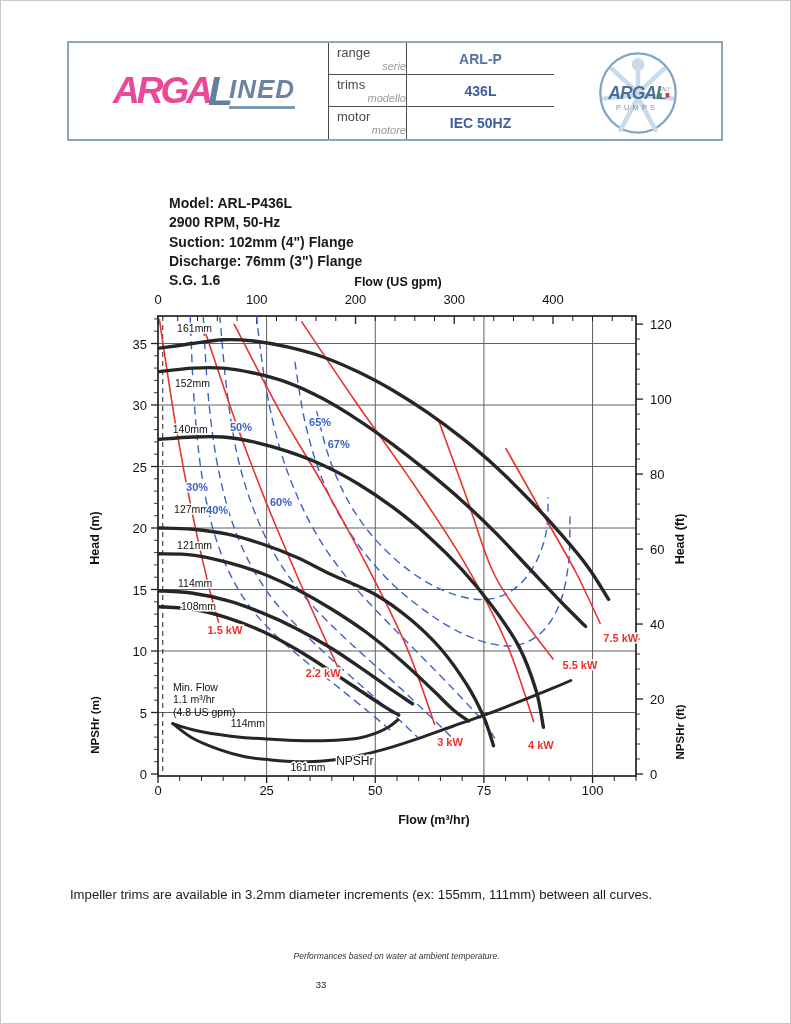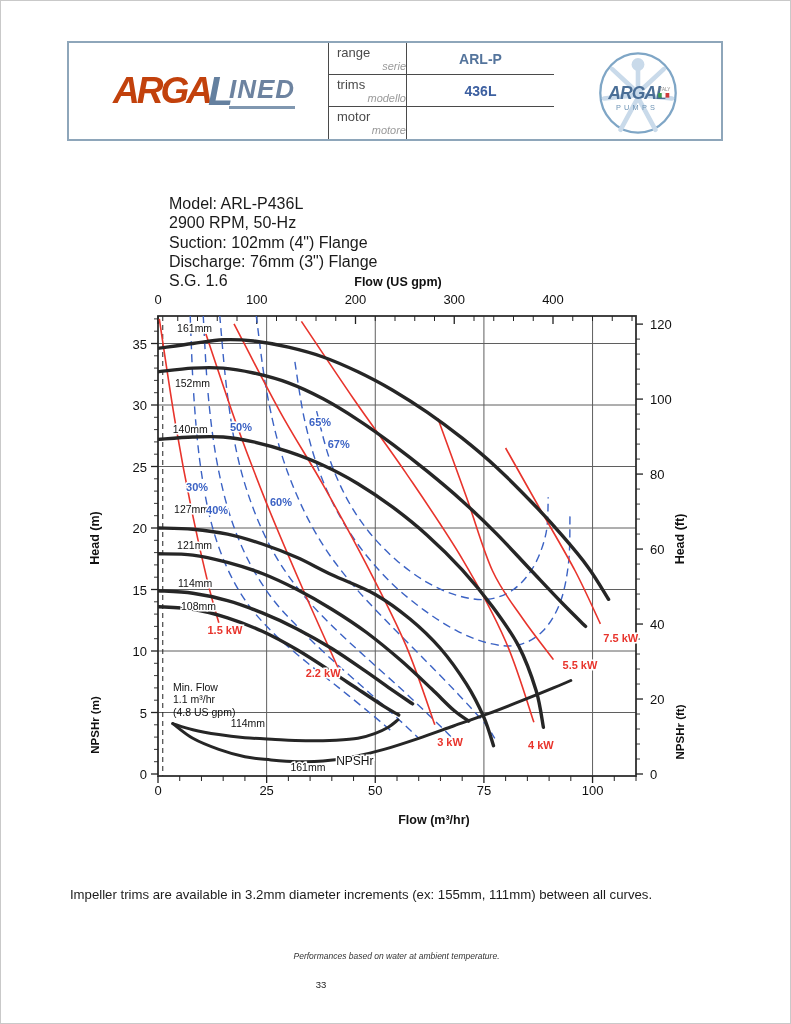--- a/index.html
+++ b/index.html
@@ -5,36 +5,36 @@
   html,body{margin:0;padding:0;background:#e8e8e8;}
   .page{
     position:relative;width:791px;height:1024px;margin:0 auto;
     background:#ffffff;border:1px solid #c9c9c9;box-sizing:border-box;
     font-family:"Liberation Sans", sans-serif;color:#1a1a1a;overflow:hidden;
   }
   
   .hdr{position:absolute;left:66px;top:40px;width:656px;height:100px;
        border:2px solid #8ea6ba;box-sizing:border-box;display:flex;background:#fff;}
   .hdr-logo-cell{width:259px;border-right:1.5px solid #4a4a4a;display:flex;align-items:center;justify-content:center;}
-  .lg-main{font-style:italic;font-weight:900;font-size:37px;letter-spacing:-3px;color:#c2410c;margin-left:11px;}
+  .lg-main{font-style:italic;font-weight:900;font-size:37px;letter-spacing:-3px;color:#ec4899;margin-left:11px;}
   .lg-l{font-style:italic;font-weight:900;font-size:41px;color:#64809f;margin-left:-2px;}
   .lg-sub{font-style:italic;font-weight:700;font-size:26px;letter-spacing:1px;color:#6d83a0;
           border-bottom:3px solid #8097b0;padding-bottom:1px;margin-left:-4px;}
   .hdr-mid{width:225px;display:grid;grid-template-columns:78px 147px;grid-auto-rows:1fr;}
   .hcell{border-bottom:1.4px solid #4a4a4a;box-sizing:border-box;display:flex;flex-direction:column;justify-content:center;}
   .hcell.last{border-bottom:none;}
   .hcell.lblc{padding-left:8px;border-right:1.4px solid #4a4a4a;}
   .hcell.valc{align-items:center;}
   .lbl{font-size:13px;color:#4a4a4a;line-height:14px;}
   .lbl-it{font-style:italic;font-size:11px;color:#9a9a9a;line-height:12px;text-align:right;}
   .val{font-weight:bold;font-size:14px;color:#3c5fa0;}
   .val-range{color:#54749c;}
   .hdr-badge-cell{flex:1;display:flex;align-items:flex-end;justify-content:center;}
   
-  .model-info{position:absolute;left:168px;top:193px;font-weight:normal;font-size:16px;line-height:19.3px;color:#1a1a1a;}
+  .model-info{position:absolute;left:168px;top:193px;font-weight:bold;font-size:14px;line-height:19.3px;color:#1a1a1a;}
   
   svg.chart{position:absolute;left:0;top:0;font-family:"Liberation Sans", sans-serif;}
   
   .note1{position:absolute;left:0;top:886px;width:720px;text-align:center;font-size:13.2px;color:#1c1c1c;}
   .note2{position:absolute;left:0;top:950px;width:791px;text-align:center;font-style:italic;font-size:8.5px;color:#333;}
   .pageno{position:absolute;left:0;top:978px;width:640px;text-align:center;font-size:9.5px;color:#222;}
   
   .badge-svg{display:block;}
 </style>
 </head>
@@ -59,20 +59,23 @@
       <div class="hcell lblc">
         <span class="lbl">trims</span>
         <span class="lbl-it">modello</span>
       </div>
       <div class="hcell valc">
         <span class="val">436L</span>
       </div>
       <div class="hcell lblc last">
         <span class="lbl">motor</span>
         <span class="lbl-it">motore</span>
+      </div>
+      <div class="hcell valc last">
+        <span class="val">IEC 50HZ</span>
       </div>
     </div>
     <div class="hdr-badge-cell">
       <svg class="badge-svg" width="92" height="92" viewBox="0 0 100 100">
         <ellipse cx="50" cy="50" rx="41" ry="43" fill="#ffffff" stroke="#7fa6c6" stroke-width="2.5"></ellipse>
         <g stroke="#c9daea" stroke-width="5" stroke-linecap="round">
           <line x1="50" y1="50" x2="22" y2="24"></line>
             <line x1="50" y1="50" x2="78" y2="24"></line>
           <line x1="50" y1="52" x2="13" y2="56"></line>
             <line x1="50" y1="52" x2="87" y2="56"></line>

